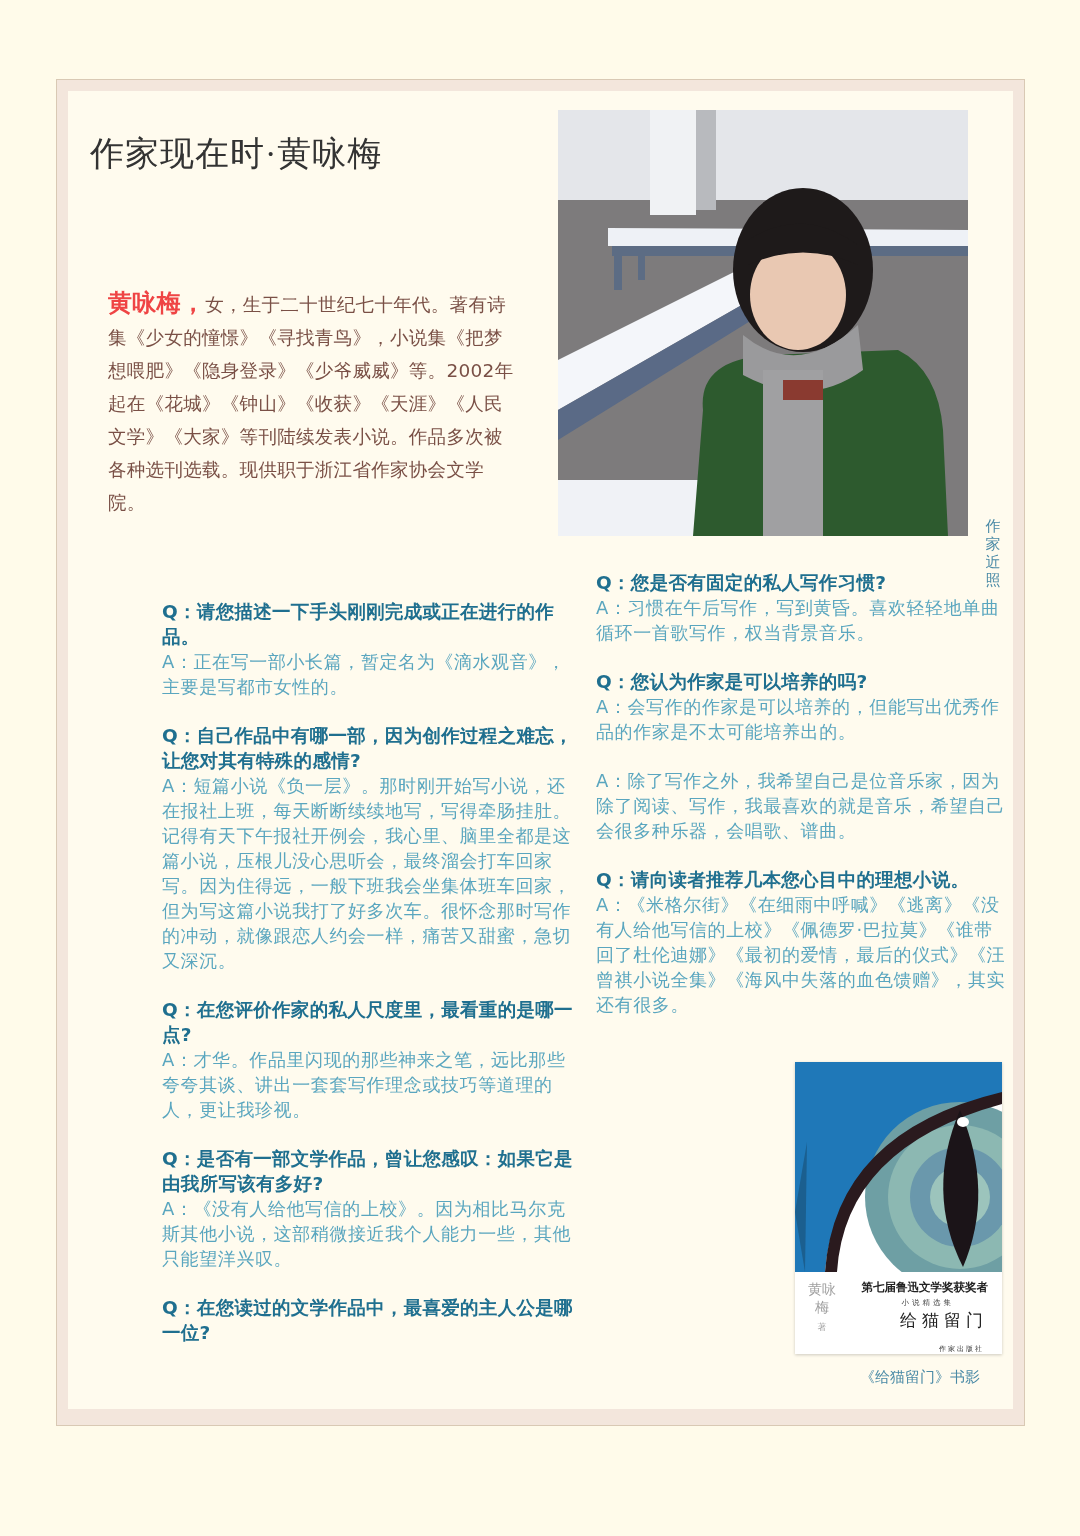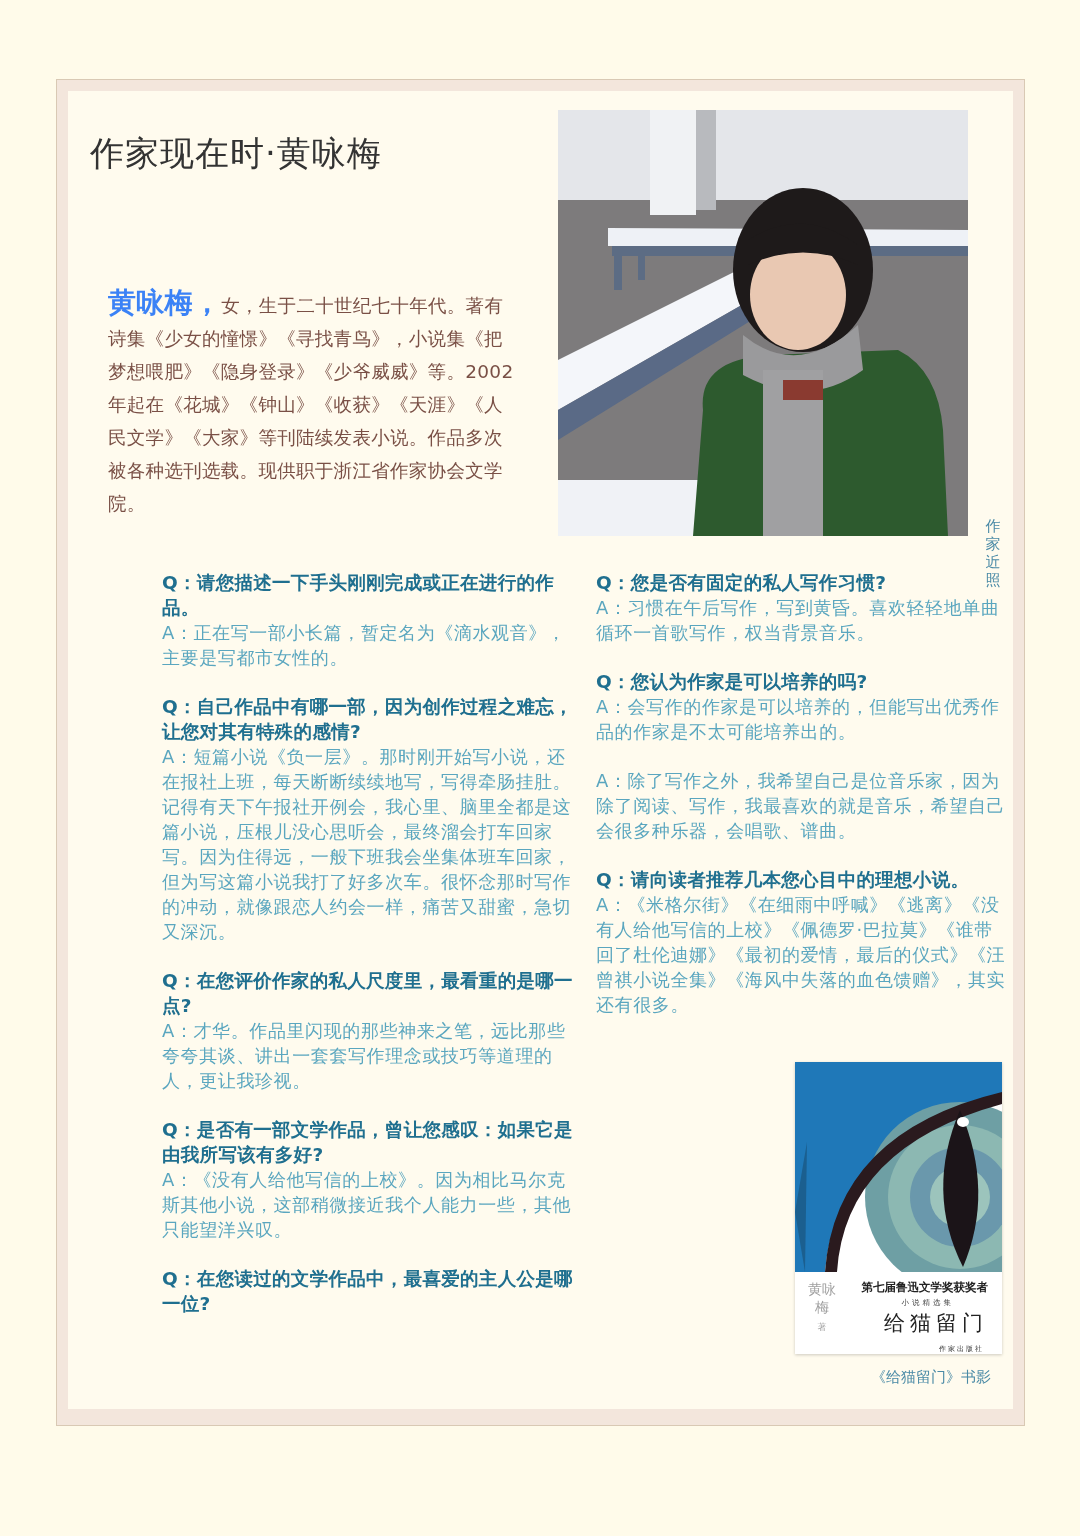--- a/index.html
+++ b/index.html
@@ -10,43 +10,43 @@
   .card {
     position:absolute; left:56px; top:79px; width:969px; height:1347px;
     border:1px solid #d9c9b4; background:#f3e6dc; box-sizing:border-box;
   }
   .card-inner {
     position:absolute; left:11px; top:11px; right:11px; bottom:16px;
     background:#fffbee;
   }
   .page-title {
     position:absolute; left:90px; top:108px; font-size:34px; color:#333;
-    letter-spacing:1px; font-weight:normal;
+    letter-spacing:1px; font-weight:normal;font-family:Liberation Serif, serif;
   }
   .bio {
     position:absolute; left:108px; top:286px; width:410px;
     font-size:18.5px; line-height:33px; color:#7a5046;
     letter-spacing:0.3px;
   }
   .bio-name {
     font-family:"DejaVu Serif", "Liberation Serif", serif;
-    font-size:28px; color:#3b82f6; font-weight:bold;
+    font-size:24px; color:#ef4444; font-weight:bold;
   }
   .photo {
     position:absolute; left:558px; top:110px; width:410px; height:426px;
     overflow:hidden; background:#8a8a8c;
   }
   .photo-caption {
     position:absolute; left:983px; top:470px; width:20px;
     font-size:15px; line-height:18px; color:#4a8aa6; text-align:center;margin-top:47px;
   }
   .qa-col {
     position:absolute; width:414px;
   }
-  .qa-col.left { left:162px; top:570px; }
+  .qa-col.left { left:162px; top:599px; }
   .qa-col.right { left:596px; top:570px; }
   .qa { margin-bottom:24px; }
   .q {
     font-size:18.5px; line-height:25px; font-weight:bold; color:#1f6f8f;
     letter-spacing:0.3px;
   }
   .a {
     font-size:18px; line-height:25px; color:#5aa6bf; letter-spacing:0.6px;
   }
   .book {
@@ -60,29 +60,29 @@
   }
   .book-award {
     position:absolute; right:14px; top:218px; font-size:11.5px; color:#222;
     font-family:"DejaVu Serif", "Liberation Serif", serif; font-weight:bold;
   }
   .book-subtitle {
     position:absolute; right:48px; top:236px; font-size:7.5px; color:#444;
     letter-spacing:3px;
   }
   .book-title {
-    position:absolute; right:14px; top:247px; font-size:21px; color:#222;
+    position:absolute; right:14px; top:247px; font-size:17px; color:#222;
     letter-spacing:5px; font-family:"DejaVu Serif", "Liberation Serif", serif;
   }
   .book-publisher {
     position:absolute; right:18px; top:282px; font-size:7px; color:#333;
     letter-spacing:2px;
   }
   .book-caption {
-    position:absolute; left:860px; top:1368px; width:142px; text-align:center;
+    position:absolute; left:860px; top:1368px; width:142px; text-align:left;
     font-size:15px; color:#4a8aa6;
   }
 </style>
 </head>
 <body>
 
 <div class="card">
   <div class="card-inner"></div>
 </div>
 

